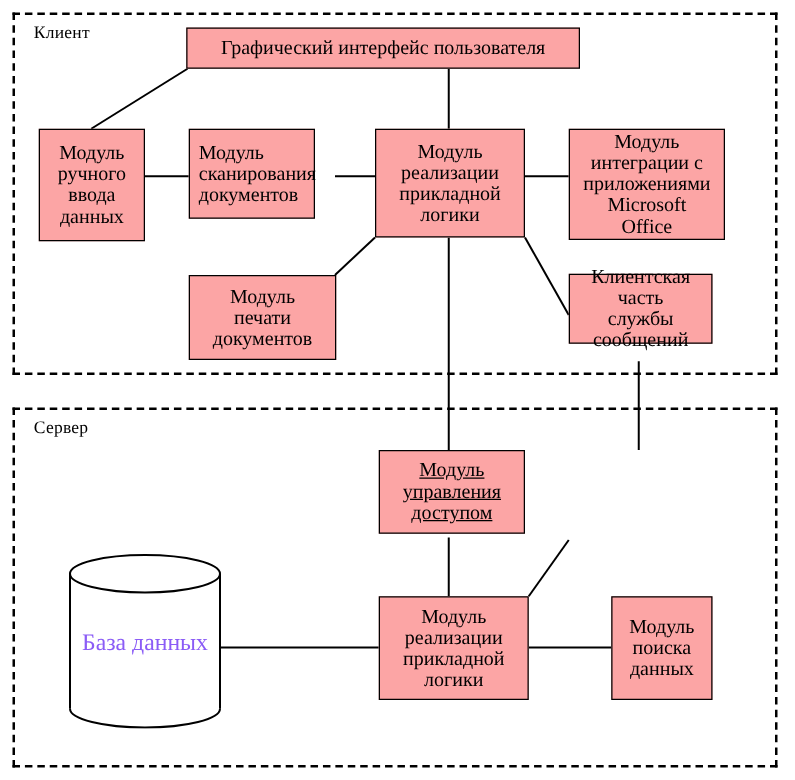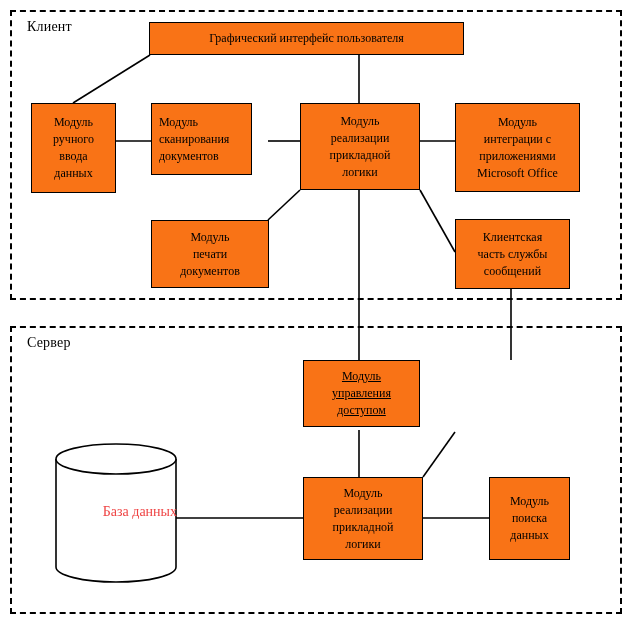--- a/index.html
+++ b/index.html
@@ -27,26 +27,26 @@
     font-weight: normal;
     font-size: 14px;
     color: #000000;
     letter-spacing: 0.2px;
     white-space: nowrap;
   }
   .node {
     position: absolute;
     border: 1.6px solid #000000;
     box-sizing: border-box;
-    background: #f97316;
+    background: #fca5a5;
     display: flex;
     align-items: center;
     justify-content: center;
     text-align: center;
-    font-size: 12px;
+    font-size: 16px;
     line-height: 17px;
     color: #000000;
     padding: 2px 20px;
     z-index: 5;
   }
   .node.left-align-just {
     text-align: justify;
     text-align-last: left;
     justify-content: flex-start;
     padding-left: 7px;
@@ -61,23 +61,23 @@
     z-index: 2;
     pointer-events: none;
   }
   svg.cyl {
     position: absolute;
     z-index: 4;
   }
   .cyl-label {
     position: absolute;
     z-index: 6;
-    font-size: 14px;
-    color: #ef4444;
-    text-align: right;
+    font-size: 19px;
+    color: #8b5cf6;
+    text-align: center;
     white-space: nowrap;
   }
 </style>
 </head>
 <body>
 
 <div id="canvas">
 
   <div class="zone" style="left:10px; top:10px; width:612px; height:290px;"></div>
   <div class="zone" style="left:10px; top:326px; width:612px; height:288px;"></div>
@@ -121,21 +121,21 @@
   <div class="node" style="left:31px; top:103px; width:85px; height:90px;">Модуль ручного ввода данных</div>
 
   <div class="node left-align-just" style="left:151px; top:103px; width:101px; height:72px;">Модуль сканирования документов</div>
 
   <div class="node" style="left:300px; top:103px; width:120px; height:87px;">Модуль реализации прикладной логики</div>
 
   <div class="node" style="left:151px; top:220px; width:118px; height:68px;">Модуль печати документов</div>
 
   <div class="node" style="left:455px; top:103px; width:125px; height:89px;">Модуль интеграции с приложениями Microsoft Office</div>
 
-  <div class="node" style="left:455px; top:219px; width:115px; height:70px;">Клиентская часть службы сообщений</div>
+  <div class="node" style="left:455px; top:219px; width:115px; height:56px;">Клиентская часть службы сообщений</div>
 
   <div class="node" style="left:303px; top:360px; width:117px; height:67px;text-decoration:underline;">Модуль управления доступом</div>
 
 
   <svg class="cyl" style="left:55px; top:443px;" width="122" height="140" viewBox="0 0 122 140" xmlns="http://www.w3.org/2000/svg">
     <path d="M 1 16 L 1 124" stroke="#000000" stroke-width="1.6" fill="none"></path>
     <path d="M 121 16 L 121 124" stroke="#000000" stroke-width="1.6" fill="none"></path>
     <ellipse cx="61" cy="16" rx="60" ry="15" stroke="#000000" stroke-width="1.6" fill="#ffffff"></ellipse>
     <path d="M 1 124 A 60 15 0 0 0 121 124" stroke="#000000" stroke-width="1.6" fill="none"></path>
   </svg>

